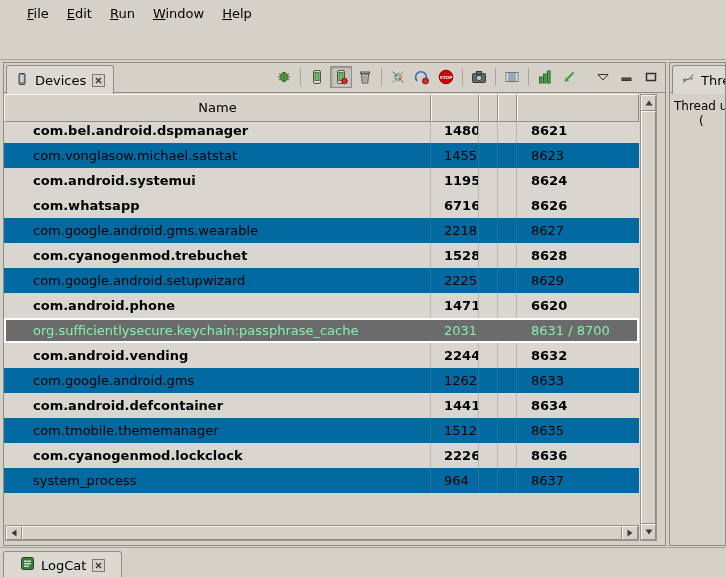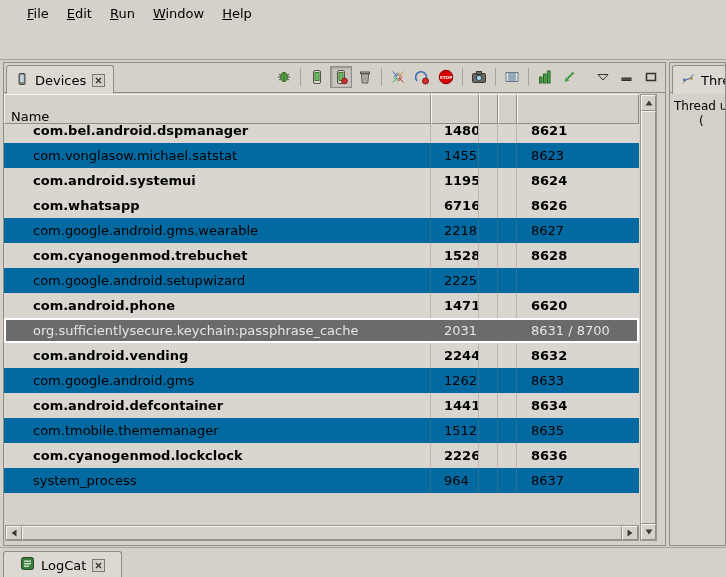--- a/index.html
+++ b/index.html
@@ -22,35 +22,35 @@
   .tab-label{white-space:nowrap;}
   .tab-close{width:11px;height:11px;border:1px solid #7d7a74;display:flex;align-items:center;justify-content:center;background:#d5d1c9;}
   
   .vtoolbar{position:absolute;right:3px;top:3px;display:flex;align-items:center;gap:2px;z-index:3;}
   .tbtn{width:22px;height:22px;display:flex;align-items:center;justify-content:center;border:1px solid transparent;box-sizing:border-box;}
   .tbtn.pressed{border:1px solid #8f8d88;background:#c8c4bd;box-shadow:inset 1px 1px 2px rgba(0,0,0,.25);}
   .tsep{width:1px;height:18px;background:#a8a49d;margin:0 3px;}
   .winctl{margin-left:10px;}
   
   .thead{position:absolute;left:0;top:31px;height:24px;display:flex;z-index:1;}
-  .hcell{box-sizing:border-box;height:22px;background:#d5d1c9;padding:14px 6px;white-space:nowrap;overflow:hidden;
-         border-top:1px solid #f7f6f3;border-left:1px solid #f7f6f3;border-right:1px solid #8f8d88;border-bottom:1px solid #8f8d88;}
+  .hcell{box-sizing:border-box;height:28px;background:#d5d1c9;padding:5px 6px;white-space:nowrap;overflow:hidden;
+         border-top:1px solid #f7f6f3;border-left:1px solid #f7f6f3;border-right:1px solid #8f8d88;border-bottom:1px solid #8f8d88;text-align:center;}
   .w-name{width:427px;} .w-pid{width:48px;} .w-c1{width:19px;} .w-c2{width:19px;} .w-port{width:122px;}
   
   .tbody{position:absolute;left:0;top:55px;width:635px;}
   .row{display:flex;height:25px;align-items:stretch;}
   .row.even{background:#d9d6cf;font-weight:bold;}
   .row.odd{background:#0369a1;}
   .cell{box-sizing:border-box;display:flex;align-items:center;overflow:hidden;white-space:nowrap;}
   .cell.name{width:427px;padding-left:29px;border-right:1px solid rgba(130,127,121,.35);}
   .cell.pid{width:48px;padding-left:13px;border-right:1px solid rgba(130,127,121,.35);}
   .cell.c1{width:19px;border-right:1px solid rgba(130,127,121,.35);}
   .cell.c2{width:19px;border-right:1px solid rgba(130,127,121,.35);}
   .cell.port{width:122px;padding-left:14px;}
-  .row.selected{background:#6b6b6b;color:#e5e5e5;box-shadow:inset 0 0 0 2px #fff;align-items:center;}
+  .row.selected{background:#6b6b6b;color:#86efac;box-shadow:inset 0 0 0 2px #fff;align-items:center;}
   .row.selected .cell{border-right-color:transparent;}
   
   .vscroll{position:absolute;left:636px;top:31px;width:17px;height:447px;background:#cfccc5;border:1px solid #9a968f;box-sizing:border-box;display:flex;flex-direction:column;}
   .hscroll{position:absolute;left:1px;top:462px;width:634px;height:16px;background:#cfccc5;border:1px solid #9a968f;box-sizing:border-box;display:flex;flex-direction:row;}
   .sbtn{background:#d5d1c9;border:1px solid;border-color:#f4f3f0 #8f8d88 #8f8d88 #f4f3f0;display:flex;align-items:center;justify-content:center;box-sizing:border-box;flex:0 0 auto;}
   .vscroll .sbtn{width:100%;height:16px;}
   .hscroll .sbtn{width:16px;height:100%;}
   .sthumb{flex:1 1 auto;background:#d5d1c9;border:1px solid;border-color:#f4f3f0 #8f8d88 #8f8d88 #f4f3f0;box-sizing:border-box;}
   
   .threads-panel{position:absolute;left:669px;top:62px;width:57px;height:484px;border:1px solid #8f8d88;background:#d5d1c9;box-sizing:border-box;overflow:hidden;}
@@ -255,20 +255,21 @@
         <div class="cell c1"></div>
         <div class="cell c2"></div>
         <div class="cell port">8628</div>
       </div>
 
       <div class="row odd">
         <div class="cell name">com.google.android.setupwizard</div>
         <div class="cell pid">22250</div>
         <div class="cell c1"></div>
         <div class="cell c2"></div>
+        <div class="cell port">8629</div>
       </div>
 
       <div class="row even">
         <div class="cell name">com.android.phone</div>
         <div class="cell pid">1471</div>
         <div class="cell c1"></div>
         <div class="cell c2"></div>
         <div class="cell port">6620</div>
       </div>
 

